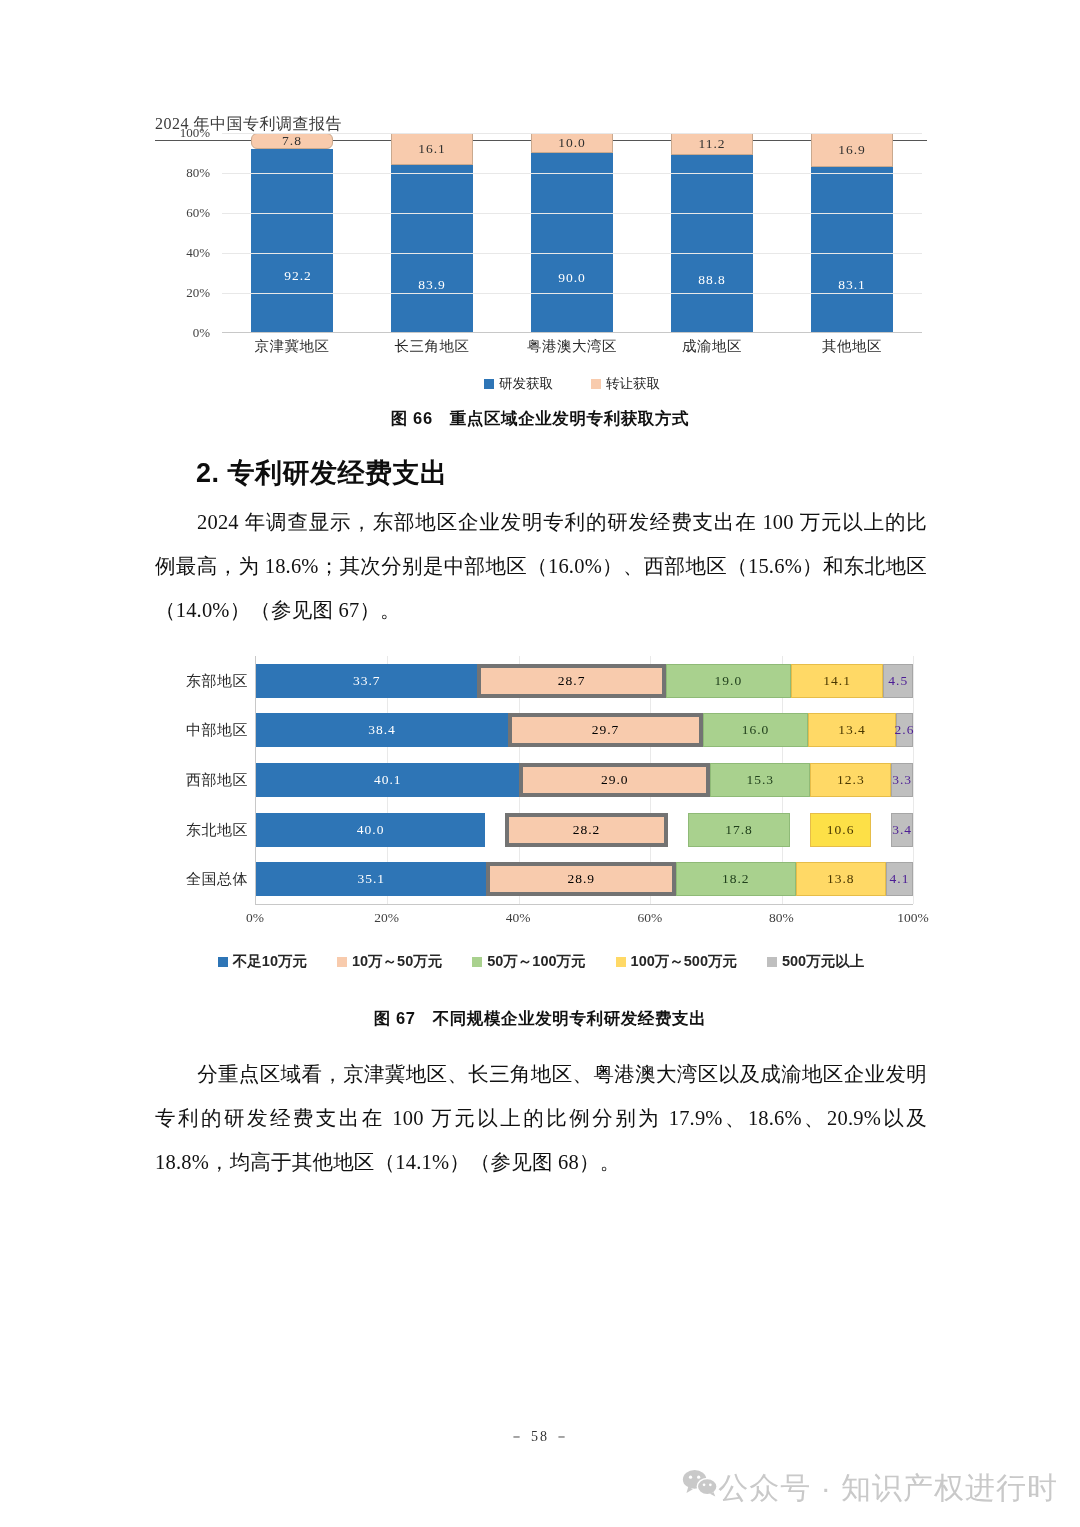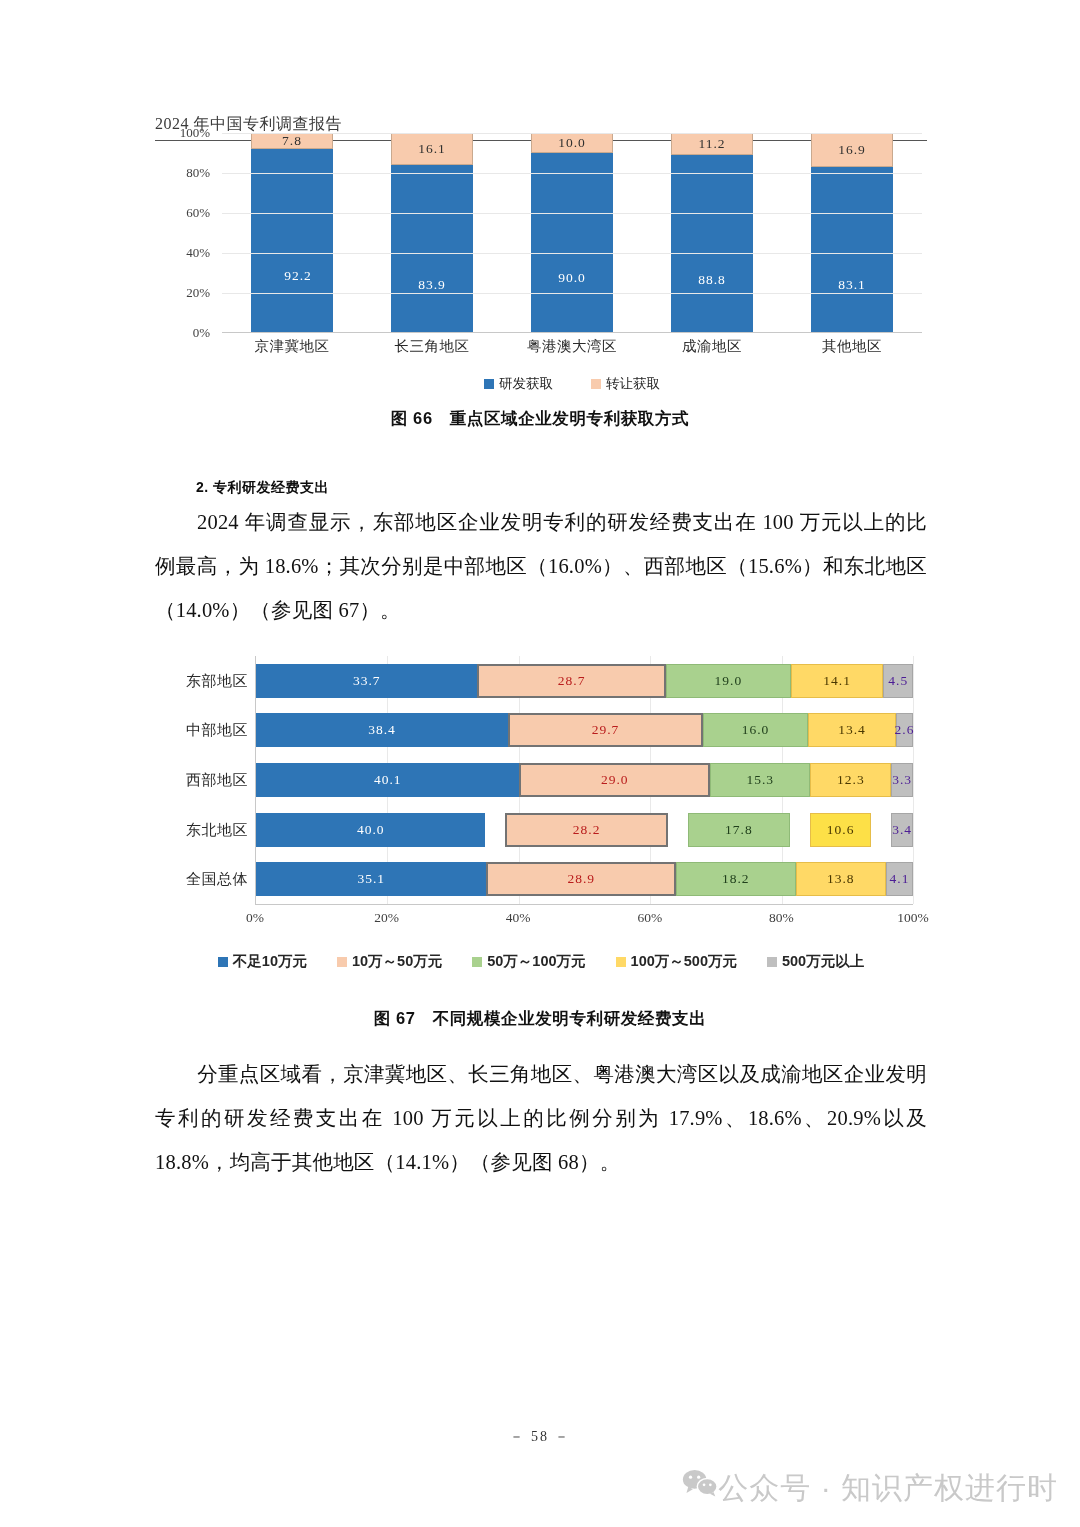--- a/index.html
+++ b/index.html
@@ -161,22 +161,22 @@
     color: #111;
     letter-spacing: 0.6px;
     font-family: "Liberation Sans", sans-serif;
   }
   #fig66-caption { left: 0; top: 408px; }
 
   
   .section-heading {
     position: absolute;
     left: 196px;
-    top: 479px;
-    font-size: 14px;
+    top: 455px;
+    font-size: 27px;
     font-weight: bold;
     letter-spacing: 0.5px;
     font-family: "Liberation Sans", sans-serif;
     color: #0d0d0d;
   }
   .body-para {
     position: absolute;
     left: 155px;
     width: 772px;
     font-size: 20.5px;
@@ -234,21 +234,21 @@
     box-sizing: border-box;
     display: flex;
     align-items: center;
     justify-content: center;
     font-size: 13.5px;
     letter-spacing: 1px;
     font-family: "Liberation Serif", serif;
     position: relative;
   }
   .h-seg.s0 { color: #ffffff; }
-  .h-seg.s1 { color: #b91c1c; border: 2px solid #737373; }
+  .h-seg.s1 { color: #000000; border: 4px solid #737373; }
   .h-seg.s2 { color: #21401c; border: 1px solid #8fba77; }
   .h-seg.s3 { color: #4a3800; border: 1px solid #e6bd49; }
   .h-seg.s4 { color: #4c1d95; border: 1px solid #a6a6a6; font-family: Liberation Serif, serif; }
   .h-seg .lbl { white-space: nowrap; }
   .h-xaxis {
     position: absolute;
     left: 100px;
     right: 14px;
     top: 256px;
     height: 26px;
@@ -311,21 +311,21 @@
         <div class="v-ytick" style="top: 200px;">0%</div>
         <div class="v-ytick" style="top: 160px;">20%</div>
         <div class="v-ytick" style="top: 120px;">40%</div>
         <div class="v-ytick" style="top: 80px;">60%</div>
         <div class="v-ytick" style="top: 40px;">80%</div>
         <div class="v-ytick" style="top: 0px;">100%</div>
       </div>
     <div class="v-plot" id="fig66-plot">
       <div class="v-bars" id="fig66-bars">
           <div class="v-barwrap">
-            <div class="v-seg top" style="height: 15.6px; background: rgb(248, 203, 173);">
+            <div class="v-seg top" style="height: 15.6px; background: rgb(248, 203, 173); border-radius: 6px;">
               <span>7.8</span>
             </div>
             <div class="v-seg bot" style="height: 184.4px; background: rgb(46, 117, 182); padding-left: 12px;">
               <span>92.2</span>
             </div>
           </div>
           <div class="v-barwrap">
             <div class="v-seg top" style="height: 32.2px; background: rgb(248, 203, 173);">
               <span>16.1</span>
             </div>

